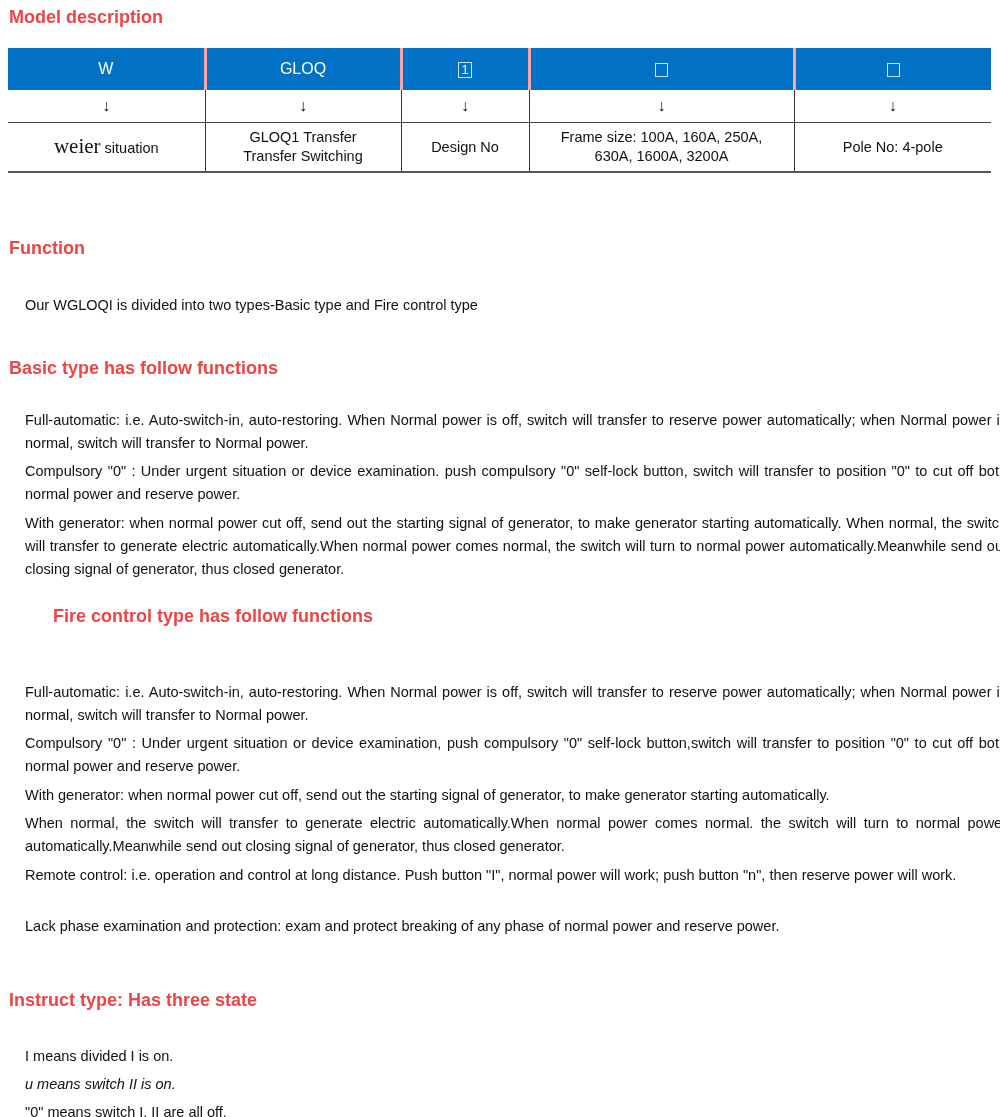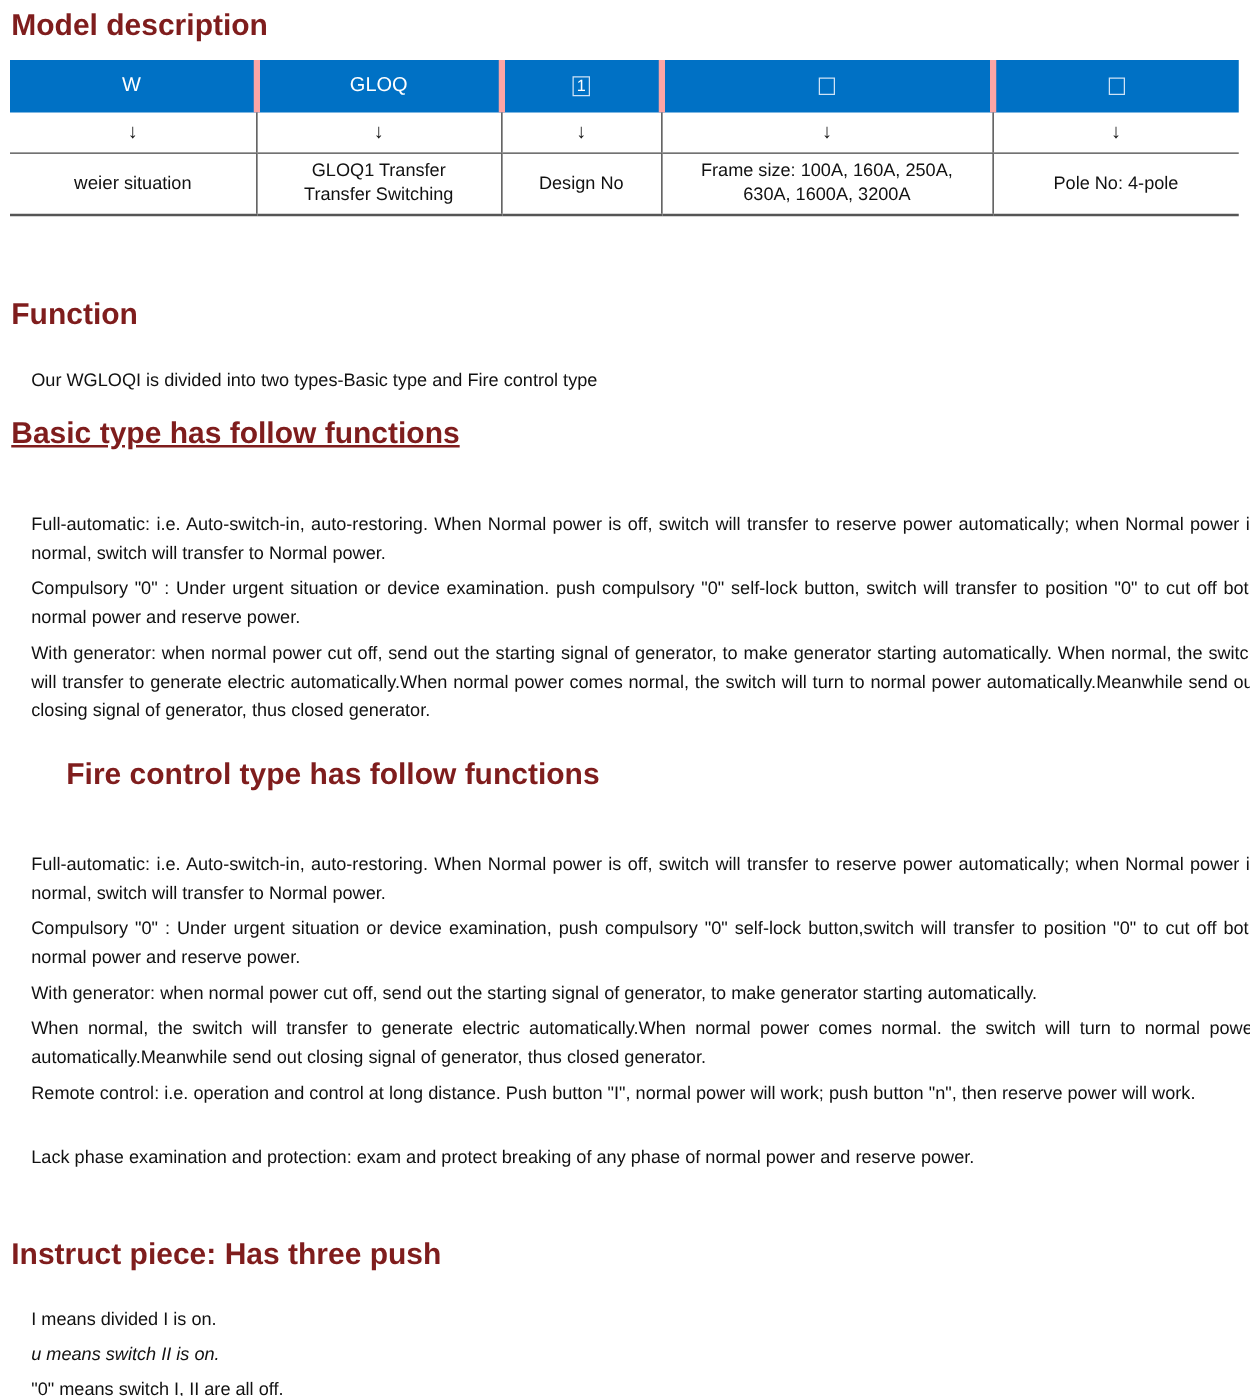--- a/index.html
+++ b/index.html
@@ -9,23 +9,23 @@
       position: relative;
       font-family: "Liberation Sans", sans-serif;
       color: #111111;
       overflow: hidden;
     }
     .page { position: absolute; left: 0; top: 0; width: 1000px; }
     h2 {
       position: absolute;
       left: 9px;
       margin: 0;
-      font-size: 24px;
+      font-size: 18px;
       font-weight: bold;
-      color: #7f1d1d;
+      color: #ef4444;
       white-space: nowrap;
     }
     .para {
       position: absolute;
       left: 9px;
       width: 982px;
       margin: 16px;
       font-size: 14.5px;
       line-height: 23px;
       text-align: justify;
@@ -47,21 +47,21 @@
       vertical-align: middle;
       padding: 0;
       font-size: 14.5px;
       color: #111;
     }
     .model-table tr.head td {
       background: #0071c5;
       color: #ffffff;
       height: 42px;
       font-size: 16px;
-      border-left: 5px solid #fca5a5;
+      border-left: 3px solid #fca5a5;
     }
     .model-table tr.head td:first-child { border-left: none; }
     .model-table tr.arrows td {
       height: 32px;
       border-left: 1px solid #333;
       border-bottom: 1.5px solid #444;
       font-size: 16px;
     }
     .model-table tr.desc td {
       height: 48px;
@@ -79,21 +79,21 @@
       border: 1px solid #cfe3f6;
       padding: 0 1px;
     }
     .box-empty {
       display: inline-block;
       width: 11px;
       height: 12px;
       border: 1px solid #cfe3f6;
       vertical-align: middle;
     }
-    .weier { font-family: Liberation Sans, sans-serif; font-size: 15px; }
+    .weier { font-family: Liberation Serif, serif; font-size: 21px; }
   </style>
 </head>
 <body>
 
 <div class="page">
 
   <h2 style="top:7px;">Model description</h2>
 
   <table class="model-table">
     <colgroup>
@@ -136,31 +136,31 @@
       <td>
         <span>Pole No: 4-pole</span>
       </td>
     </tr>
   </tbody>
     </table>
 
   <h2 style="top:238px;">Function</h2>
   <p class="para single" style="top:278px;">Our WGLOQI is divided into two types-Basic type and Fire control type</p>
 
-  <h2 style="top:333px;text-decoration:underline;">Basic type has follow functions</h2>
+  <h2 style="top:358px;">Basic type has follow functions</h2>
   <p class="para" style="top:393px;">Full-automatic: i.e. Auto-switch-in, auto-restoring. When Normal power is off, switch will transfer to reserve power automatically; when Normal power is normal, switch will transfer to Normal power.</p>
   <p class="para" style="top:444px;">Compulsory "0" : Under urgent situation or device examination. push compulsory "0" self-lock button, switch will transfer to position "0" to cut off both normal power and reserve power.</p>
   <p class="para" style="top:496px;">With generator: when normal power cut off, send out the starting signal of generator, to make generator starting automatically. When normal, the switch will transfer to generate electric automatically.When normal power comes normal, the switch will turn to normal power automatically.Meanwhile send out closing signal of generator, thus closed generator.</p>
 
   <h2 style="top:606px;margin-left:44px;">Fire control type has follow functions</h2>
   <p class="para" style="top:665px;">Full-automatic: i.e. Auto-switch-in, auto-restoring. When Normal power is off, switch will transfer to reserve power automatically; when Normal power is normal, switch will transfer to Normal power.</p>
   <p class="para" style="top:716px;">Compulsory "0" : Under urgent situation or device examination, push compulsory "0" self-lock button,switch will transfer to position "0" to cut off both normal power and reserve power.</p>
   <p class="para single" style="top:768px;">With generator: when normal power cut off, send out the starting signal of generator, to make generator starting automatically.</p>
   <p class="para" style="top:796px;">When normal, the switch will transfer to generate electric automatically.When normal power comes normal. the switch will turn to normal power automatically.Meanwhile send out closing signal of generator, thus closed generator.</p>
   <p class="para" style="top:848px;">Remote control: i.e. operation and control at long distance. Push button "I", normal power will work; push button "n", then reserve power will work.</p>
   <p class="para single" style="top:899px;">Lack phase examination and protection: exam and protect breaking of any phase of normal power and reserve power.</p>
 
-  <h2 style="top:990px;">Instruct piece: Has three push</h2>
+  <h2 style="top:990px;">Instruct type: Has three state</h2>
   <p class="para single" style="top:1029px;">I means divided I is on.</p>
   <p class="para single" style="top:1057px;font-style:italic;">u means switch II is on.</p>
   <p class="para single" style="top:1085px;">"0" means switch I, II are all off.</p>
 
 </div>
 
 </body></html>

